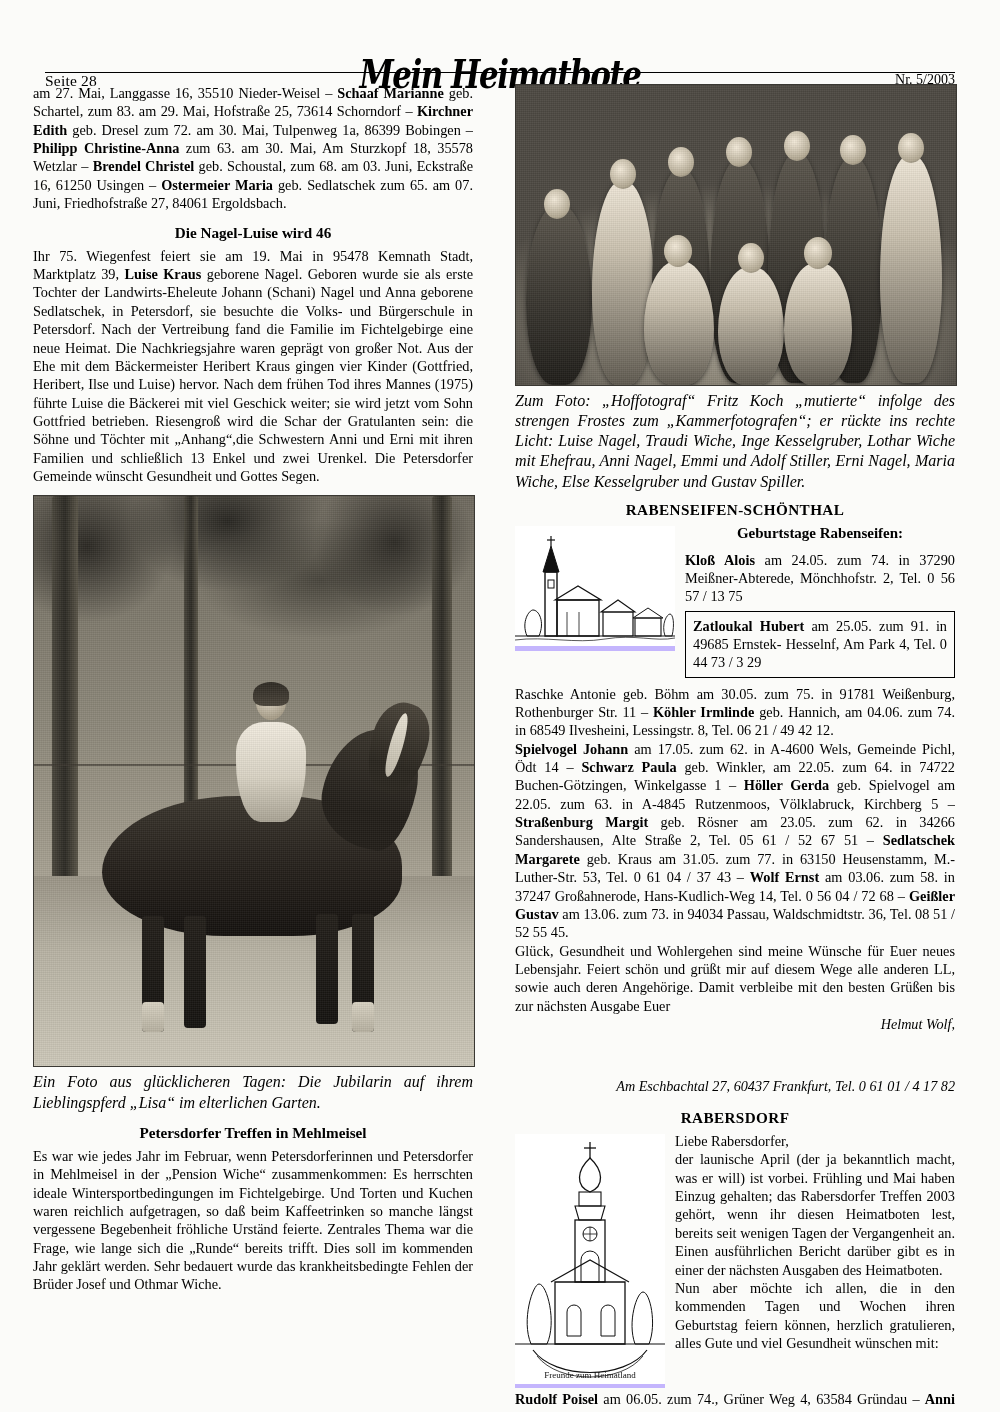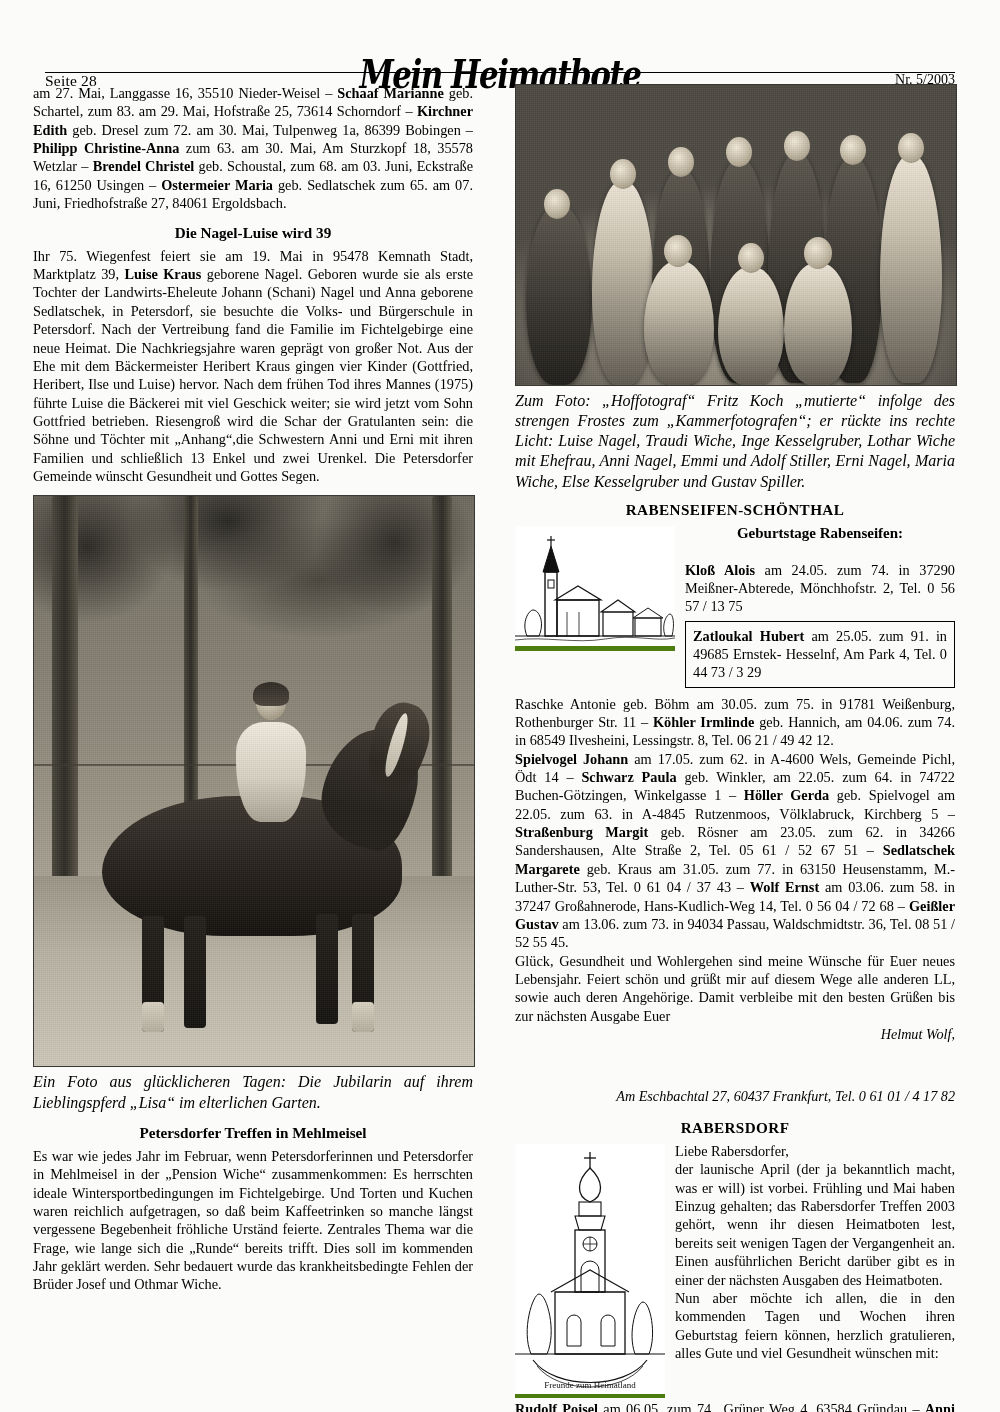--- a/index.html
+++ b/index.html
@@ -247,21 +247,21 @@
     background: linear-gradient(180deg, #2e2a23, #4a443a);
   }
   .photo-horse .fence {
     position: absolute;
     left: 0; right: 0; top: 268px; height: 2px;
     background: rgba(60,56,48,0.65);
   }
   
   .vignette {
     position: relative;
-    background: #4d7c0f;
+    background: #c4b5fd;
   }
   
   .boxed {
     border: 1.4px solid #000;
     padding: 5px 7px 5px 7px;
     margin: 5px 0 7px 0;
     font-size: 14.3px;
     line-height: 1.28;
     text-align: justify;
   }
@@ -280,21 +280,21 @@
     <div class="seite">Seite 28</div>
     <div class="logo">Mein Heimatbote</div>
     <div class="nr">Nr. 5/2003</div>
   </div>
   <div class="rule-top"></div>
 
   <div class="col col-left">
 
     <p>am 27. Mai, Langgasse 16, 35510 Nieder-Weisel – <b>Schaaf Marianne</b> geb. Schartel, zum 83. am 29. Mai, Hofstraße 25, 73614 Schorndorf – <b>Kirchner Edith</b> geb. Dresel zum 72. am 30. Mai, Tulpenweg 1a, 86399 Bobingen – <b>Philipp Christine-Anna</b> zum 63. am 30. Mai, Am Sturzkopf 18, 35578 Wetzlar – <b>Brendel Christel</b> geb. Schoustal, zum 68. am 03. Juni, Eckstraße 16, 61250 Usingen – <b>Ostermeier Maria</b> geb. Sedlatschek zum 65. am 07. Juni, Friedhofstraße 27, 84061 Ergoldsbach.</p>
 
-    <div class="hd">Die Nagel-Luise wird 39</div>
+    <div class="hd">Die Nagel-Luise wird 46</div>
 
     <p>Ihr 75. Wiegenfest feiert sie am 19. Mai in 95478 Kemnath Stadt, Marktplatz 39, <b>Luise Kraus</b> geborene Nagel. Geboren wurde sie als erste Tochter der Landwirts-Eheleute Johann (Schani) Nagel und Anna geborene Sedlatschek, in Petersdorf, sie besuchte die Volks- und Bürgerschule in Petersdorf. Nach der Vertreibung fand die Familie im Fichtelgebirge eine neue Heimat. Die Nachkriegsjahre waren geprägt von großer Not. Aus der Ehe mit dem Bäckermeister Heribert Kraus gingen vier Kinder (Gottfried, Heribert, Ilse und Luise) hervor. Nach dem frühen Tod ihres Mannes (1975) führte Luise die Bäckerei mit viel Geschick weiter; sie wird jetzt vom Sohn Gottfried betrieben. Riesengroß wird die Schar der Gratulanten sein: die Söhne und Töchter mit „Anhang“,die Schwestern Anni und Erni mit ihren Familien und schließlich 13 Enkel und zwei Urenkel. Die Petersdorfer Gemeinde wünscht Gesundheit und Gottes Segen.</p>
 
     <div class="photo photo-horse" style="margin-top:10px;">
       <div class="canopy"></div>
       <div class="tree" style="left:18px; top:0; width:26px; height:420px;"></div>
       <div class="tree" style="left:150px; top:0; width:14px; height:330px;"></div>
       <div class="tree" style="left:398px; top:0; width:20px; height:400px;"></div>
       <div class="ground"></div>
       <div class="fence"></div>
@@ -388,21 +388,21 @@
 
           <path d="M12 110 C6 96 14 84 18 84 C24 84 30 96 24 110 Z" fill="none" stroke="#111" stroke-width="1"></path>
           <path d="M150 110 C146 98 152 88 155 88 C158 88 160 98 157 110 Z" fill="none" stroke="#111" stroke-width="0.9"></path>
 
           <line x1="0" y1="110" x2="160" y2="110" stroke="#111" stroke-width="1.2"></line>
           <path d="M0 114 C30 110 60 118 90 113 C120 108 140 116 160 112" fill="none" stroke="#111" stroke-width="0.7"></path>
         </svg>
       </div>
 
       <div style="overflow:hidden;">
-        <div style="font-weight:bold; font-size:15px; text-align:center; margin-bottom:17px;">Geburtstage Rabenseifen:</div>
+        <div style="font-weight:bold; font-size:15px; text-align:center; margin-bottom:7px;">Geburtstage Rabenseifen:</div>
         <p><b>Kloß Alois</b> am 24.05. zum 74. in 37290 Meißner-Abterede, Mönchhofstr. 2, Tel. 0 56 57 / 13 75</p>
         <div class="boxed"><b>Zatloukal Hubert</b> am 25.05. zum 91. in 49685 Ernstek- Hesselnf, Am Park 4, Tel. 0 44 73 / 3 29</div>
       </div>
     </div>
 
     <p>Raschke Antonie geb. Böhm am 30.05. zum 75. in 91781 Weißenburg, Rothenburger Str. 11 – <b>Köhler Irmlinde</b> geb. Hannich, am 04.06. zum 74. in 68549 Ilvesheini, Lessingstr. 8, Tel. 06 21 / 49 42 12.</p>
 
     <p><b>Spielvogel Johann</b> am 17.05. zum 62. in A-4600 Wels, Gemeinde Pichl, Ödt 14 – <b>Schwarz Paula</b> geb. Winkler, am 22.05. zum 64. in 74722 Buchen-Götzingen, Winkelgasse 1 – <b>Höller Gerda</b> geb. Spielvogel am 22.05. zum 63. in A-4845 Rutzenmoos, Völklabruck, Kirchberg 5 – <b>Straßenburg Margit</b> geb. Rösner am 23.05. zum 62. in 34266 Sandershausen, Alte Straße 2, Tel. 05 61 / 52 67 51 – <b>Sedlatschek Margarete</b> geb. Kraus am 31.05. zum 77. in 63150 Heusenstamm, M.-Luther-Str. 53, Tel. 0 61 04 / 37 43 – <b>Wolf Ernst</b> am 03.06. zum 58. in 37247 Großahnerode, Hans-Kudlich-Weg 14, Tel. 0 56 04 / 72 68 – <b>Geißler Gustav</b> am 13.06. zum 73. in 94034 Passau, Waldschmidtstr. 36, Tel. 08 51 / 52 55 45.</p>
     <p>Glück, Gesundheit und Wohlergehen sind meine Wünsche für Euer neues Lebensjahr. Feiert schön und grüßt mir auf diesem Wege alle anderen LL, sowie auch deren Angehörige. Damit verbleibe mit den besten Grüßen bis zur nächsten Ausgabe Euer</p>
     <div class="sig">Helmut Wolf,</div>

